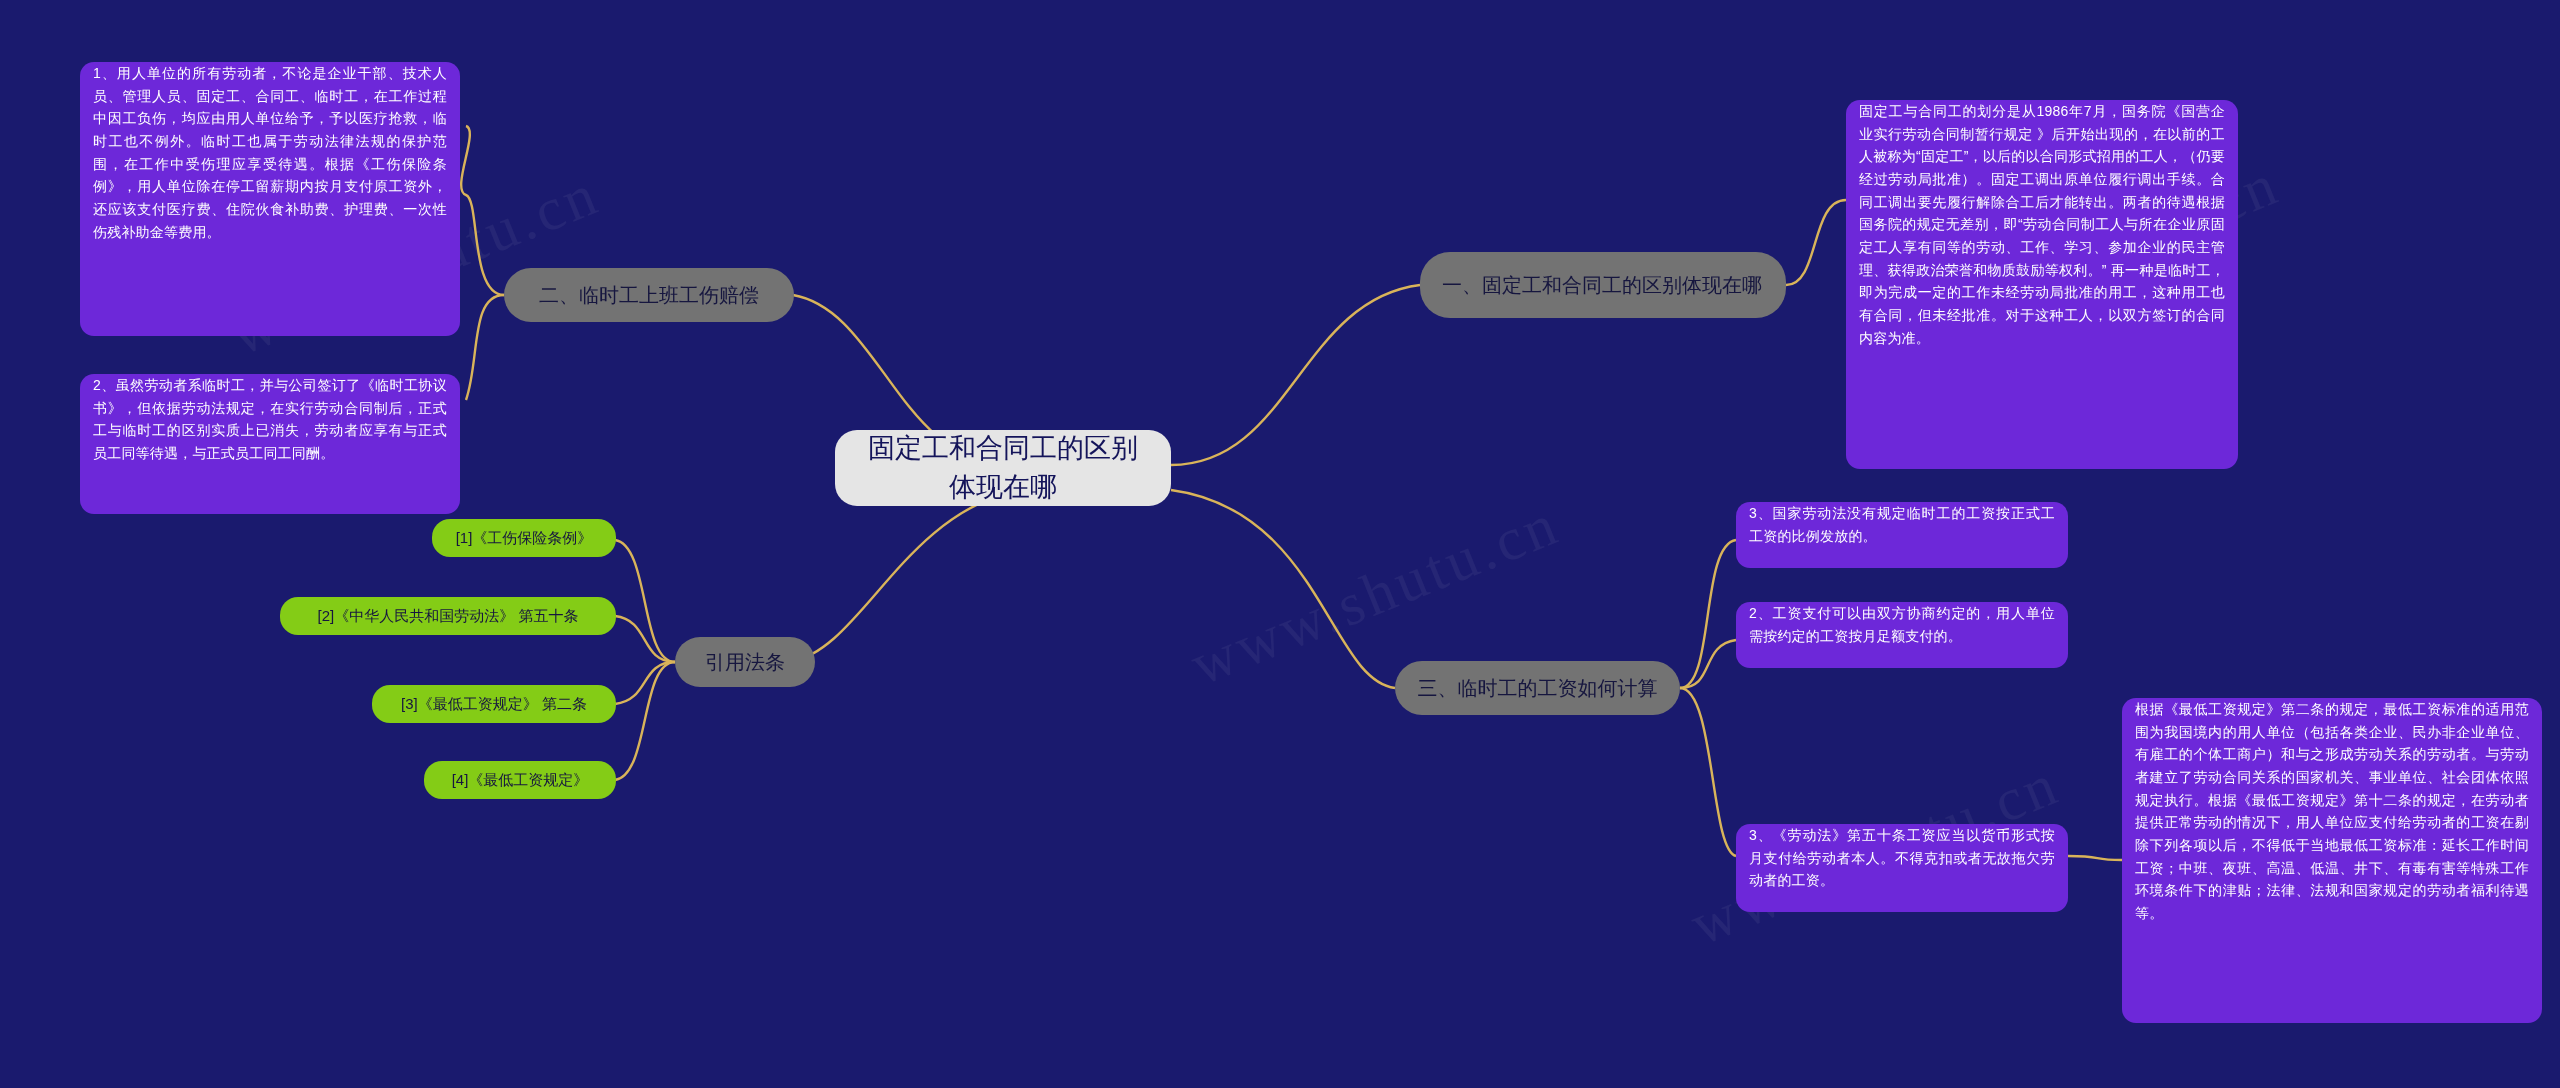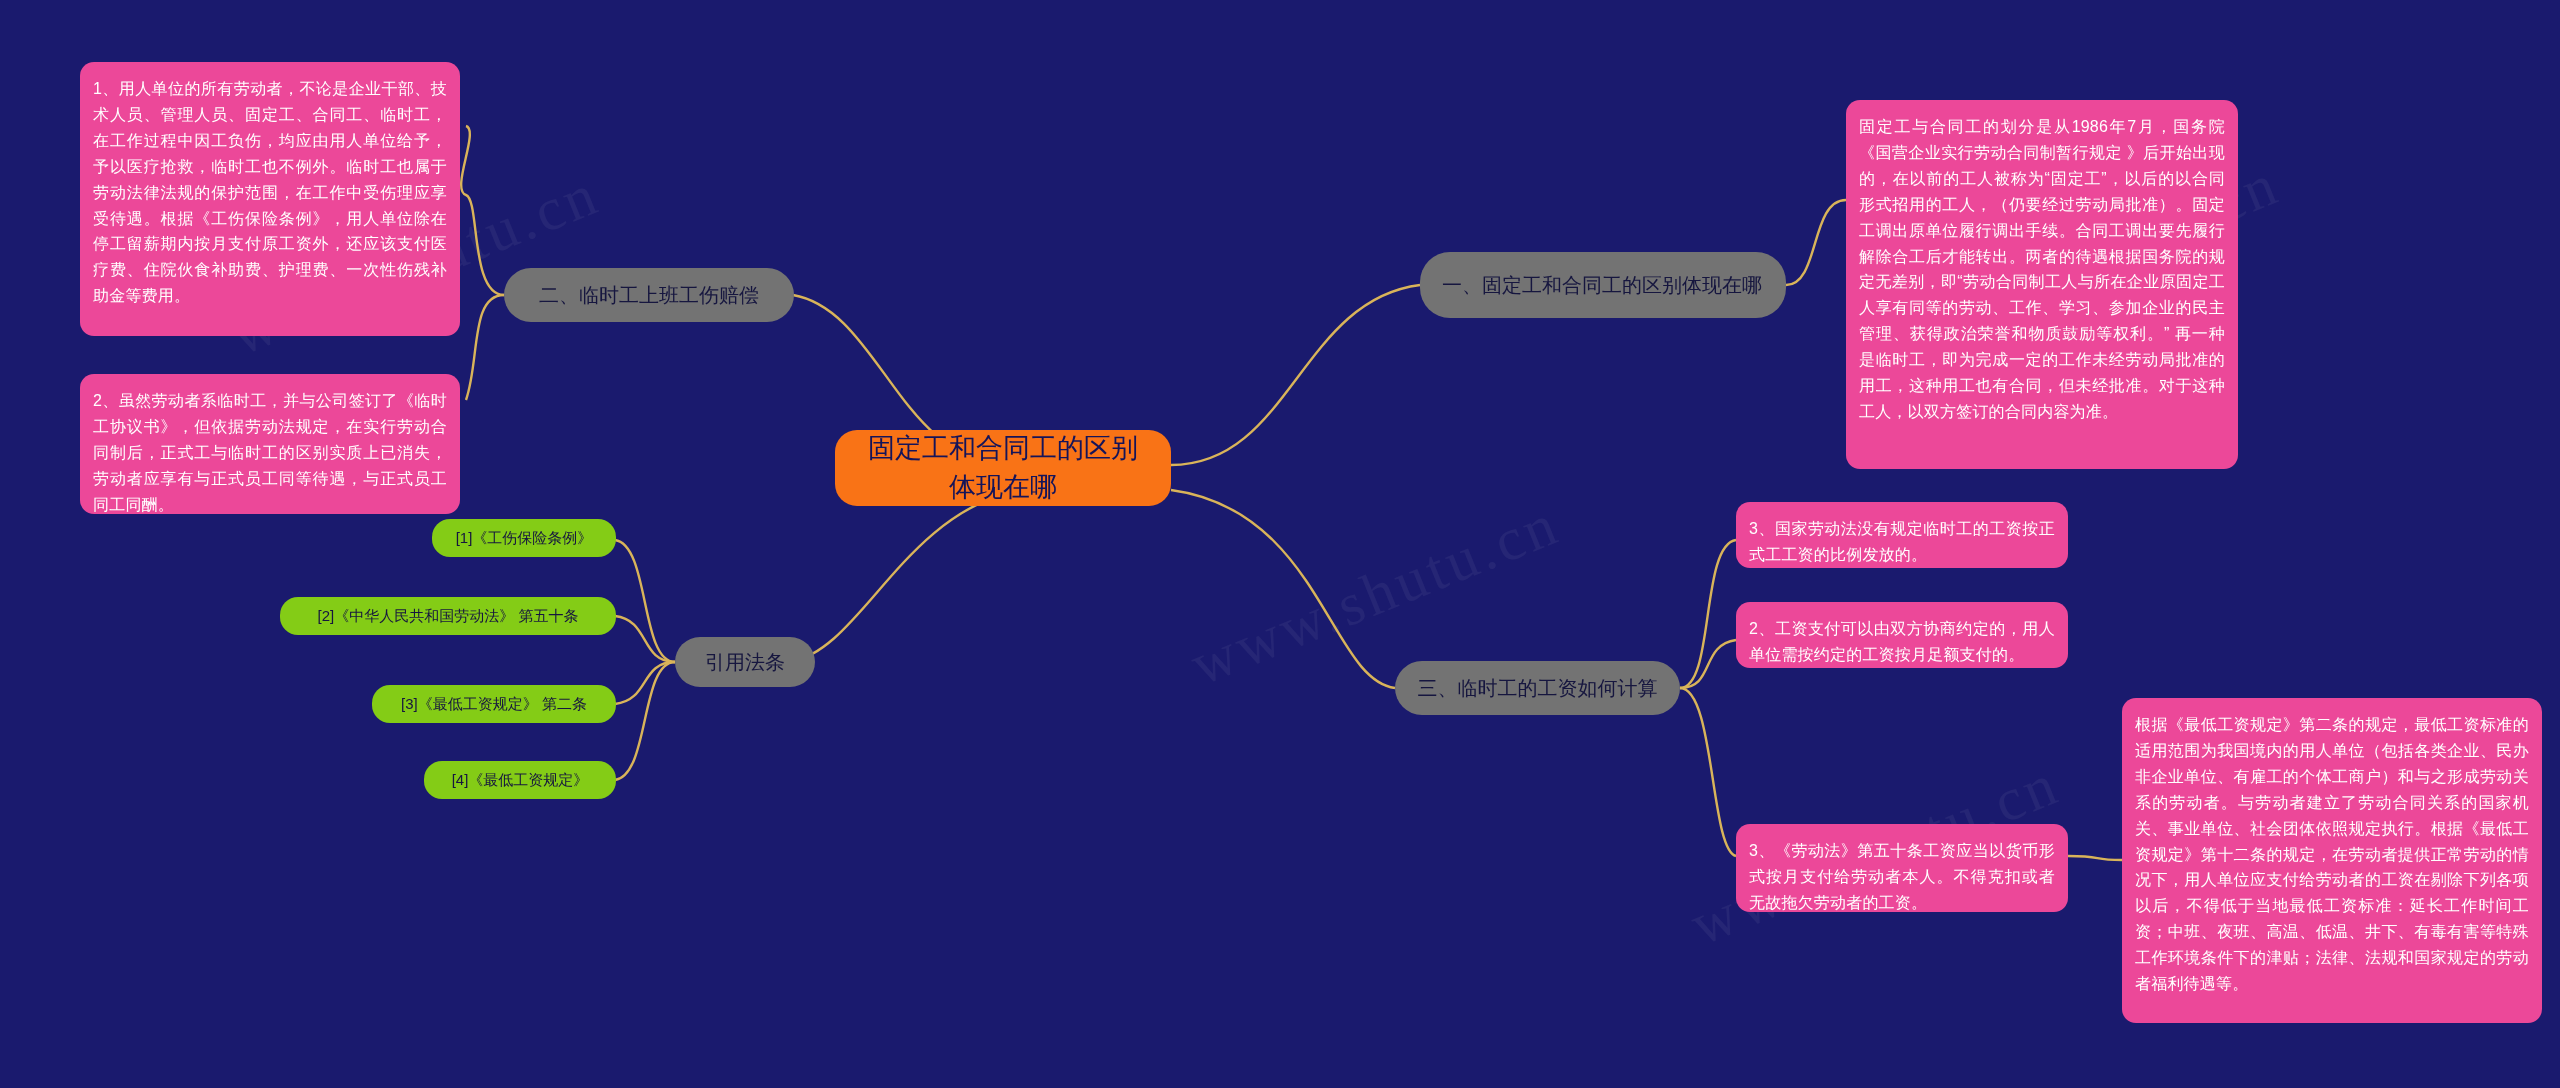--- a/index.html
+++ b/index.html
@@ -21,21 +21,21 @@
     letter-spacing:4px;
     transform:rotate(-22deg);
     white-space:nowrap;
     user-select:none;
   }
 
   .node{position:absolute;box-sizing:border-box;}
 
   
   .root{
-    background:#f97316;
+    background:#e5e5e5;
     color:#14145a;
     border-radius:22px;
     display:flex;align-items:center;justify-content:center;
     text-align:center;
     font-size:27px;
     line-height:1.45;
     padding:14px 26px;
   }
 
   
@@ -46,26 +46,26 @@
     display:flex;align-items:center;justify-content:center;
     font-size:20px;
     line-height:1.3;
     padding:10px 22px;
     text-align:center;
     white-space:nowrap;
   }
 
   
   .card{
-    background:#ec4899;
+    background:#6d28d9;
     color:#ffffff;
     border-radius:14px;
-    font-size:16px;
+    font-size:14px;
     line-height:1.62;
-    padding:14px 13px;
+    padding:0 13px;
     text-align:justify;
     letter-spacing:.2px;
     box-sizing:border-box;
   }
 
   
   .cite{
     background:#84cc16;
     color:#16163f;
     border-radius:18px;

